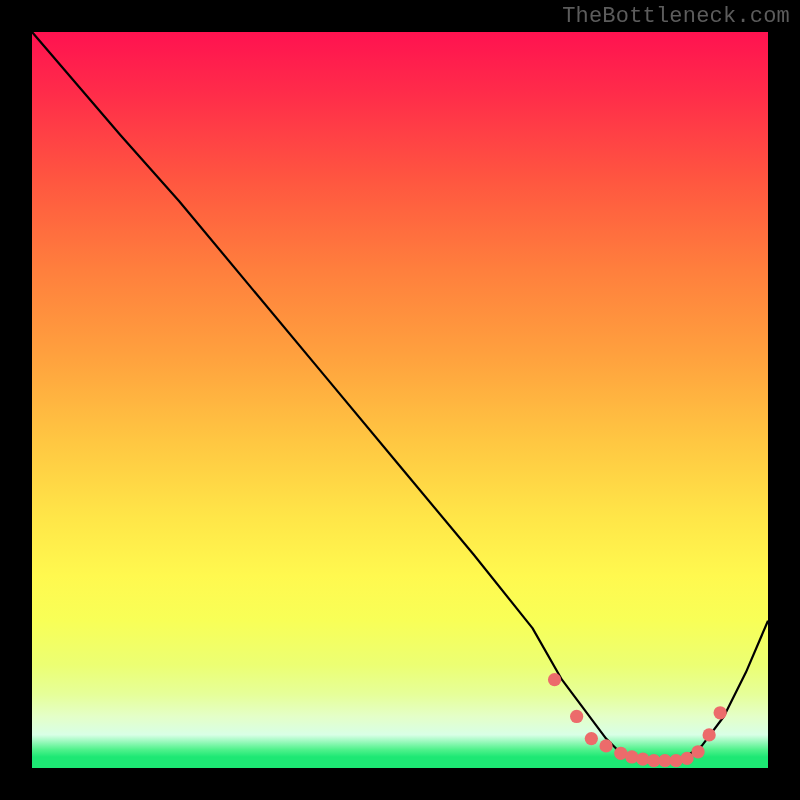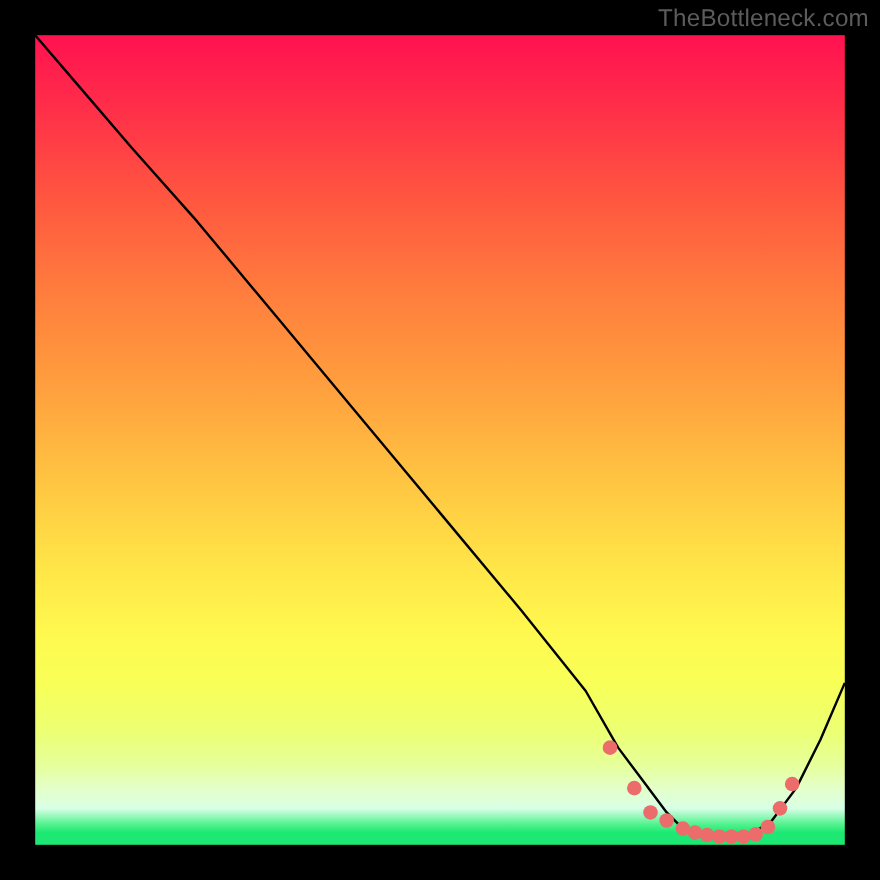--- a/index.html
+++ b/index.html
@@ -16,21 +16,21 @@
     width: 800px;
     height: 800px;
     background: #000;
   }
   .watermark {
     position: absolute;
     top: 4px;
     right: 10px;
     color: #5c5c5c;
     font-size: 22px;
-    font-family: Liberation Sans, sans-serif;
+    font-family: Liberation Mono, monospace;
     letter-spacing: 0.2px;
     user-select: none;
   }
   .plot-area {
     position: absolute;
     left: 32px;
     top: 32px;
     width: 736px;
     height: 736px;
     background: linear-gradient(

